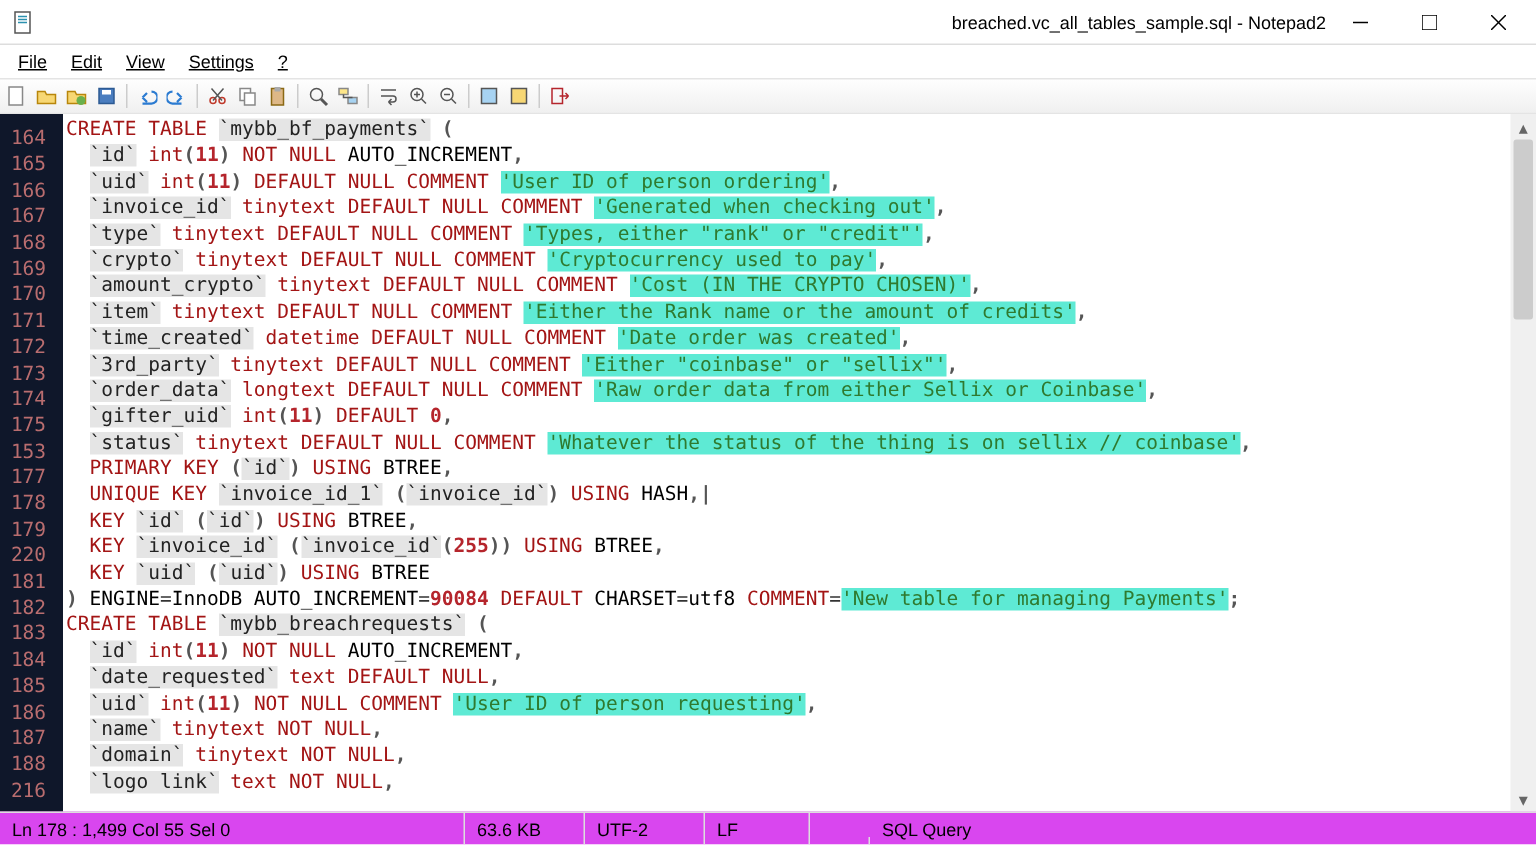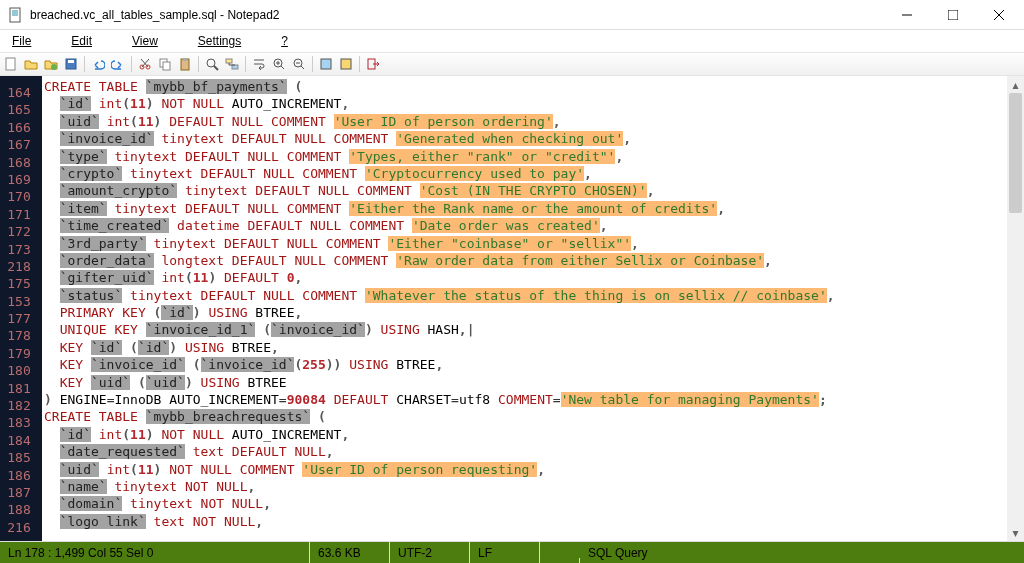--- a/index.html
+++ b/index.html
@@ -18,29 +18,29 @@
   display: flex;
   align-items: center;
   padding: 0 2px 0 8px;
   border-bottom: 1px solid #ddd;
   background: #fff;
 }
 .titlebar-icon {
   width: 16px; height: 16px; margin-right: 6px;
   display: inline-flex; align-items: center;
 }
-.titlebar-title { flex: 1; font-size: 12px; color: #000; }
+.titlebar-title { flex: 1; font-size: 12px; color: #000; text-align: right; }
 .window-controls { display: flex; }
 .win-btn {
   width: 46px; height: 30px; display: flex; align-items: center; justify-content: center;
   cursor: pointer;
 }
 
 .menubar {
-  height: 22px; display: flex; align-items: center; padding: 0 4px; gap: 24px;
+  height: 22px; display: flex; align-items: center; padding: 0 4px;
 }
 .menu-item {
   padding: 2px 8px; cursor: pointer; font-size: 12px;
 }
 .menu-item .underline { text-decoration: underline; }
 
 .toolbar {
   height: 24px; display: flex; align-items: center; padding: 0 2px; gap: 2px;
   border-top: 1px solid #e4e4e4;
   border-bottom: 1px solid #e4e4e4;
@@ -76,37 +76,37 @@
   font-family: Consolas, monospace;
   font-size: 13px;
   line-height: 17.4px;
   white-space: pre;
   padding-top: 2px;
   padding-left: 2px;
   overflow: hidden;
 }
 .code .line { display:block; height:17.4px; }
 .kw { color: #a31515; font-weight: normal; }
-.str { background: #fdba74; color: #2f7a2f; }
-.ident { background: #a3a3a3; color: #222; margin-top: 24px; }
+.str { background: #5eead4; color: #2f7a2f; }
+.ident { background: #e5e5e5; color: #222; margin-top: 24px; }
 .num { color: #b5252c; font-weight: bold; }
 .punc { color: #555; font-weight: bold; }
 .op { color: #333; }
 
 .scrollbar-v {
   width: 17px; background: #f0f0f0; position: relative;
   display: flex; flex-direction: column;
 }
 .sb-arrow { height: 17px; display:flex; align-items:center; justify-content:center; cursor:pointer; color:#666;}
 .sb-track { flex:1; position: relative; }
 .sb-thumb { position:absolute; left:2px; right:2px; top:0; height:120px; background:#ccc; border-radius:2px; cursor:pointer;}
 
 .statusbar {
   height: 22px; border-top: 1px solid #ddd; display:flex; align-items:center; font-size:12px;
-  background: #4d7c0f;
+  background: #d946ef;
 }
 .status-cell { padding: 0 8px; border-right: 1px solid #ddd; height:100%; display:flex; align-items:center;}
 .status-cell.wide { min-width: 310px; }
 .status-cell.nb { border-right:none;text-align:center; }
 .status-cell.w80 { min-width:80px;text-align:center; }
 .status-cell.w70 { min-width:70px; }
 .status-cell.w40 { min-width:40px;margin-top:32px; }
 </style>
 </head>
 <body>
@@ -263,27 +263,27 @@
       <span class="ln">164</span>
       <span class="ln">165</span>
       <span class="ln">166</span>
       <span class="ln">167</span>
       <span class="ln">168</span>
       <span class="ln">169</span>
       <span class="ln">170</span>
       <span class="ln">171</span>
       <span class="ln">172</span>
       <span class="ln">173</span>
-      <span class="ln">218</span>
+      <span class="ln">174</span>
       <span class="ln">175</span>
       <span class="ln">153</span>
       <span class="ln">177</span>
       <span class="ln">178</span>
       <span class="ln">179</span>
-      <span class="ln">180</span>
+      <span class="ln">220</span>
       <span class="ln">181</span>
       <span class="ln">182</span>
       <span class="ln">183</span>
       <span class="ln">184</span>
       <span class="ln">185</span>
       <span class="ln">186</span>
       <span class="ln">187</span>
       <span class="ln">188</span>
       <span class="ln">216</span>
     </div>

